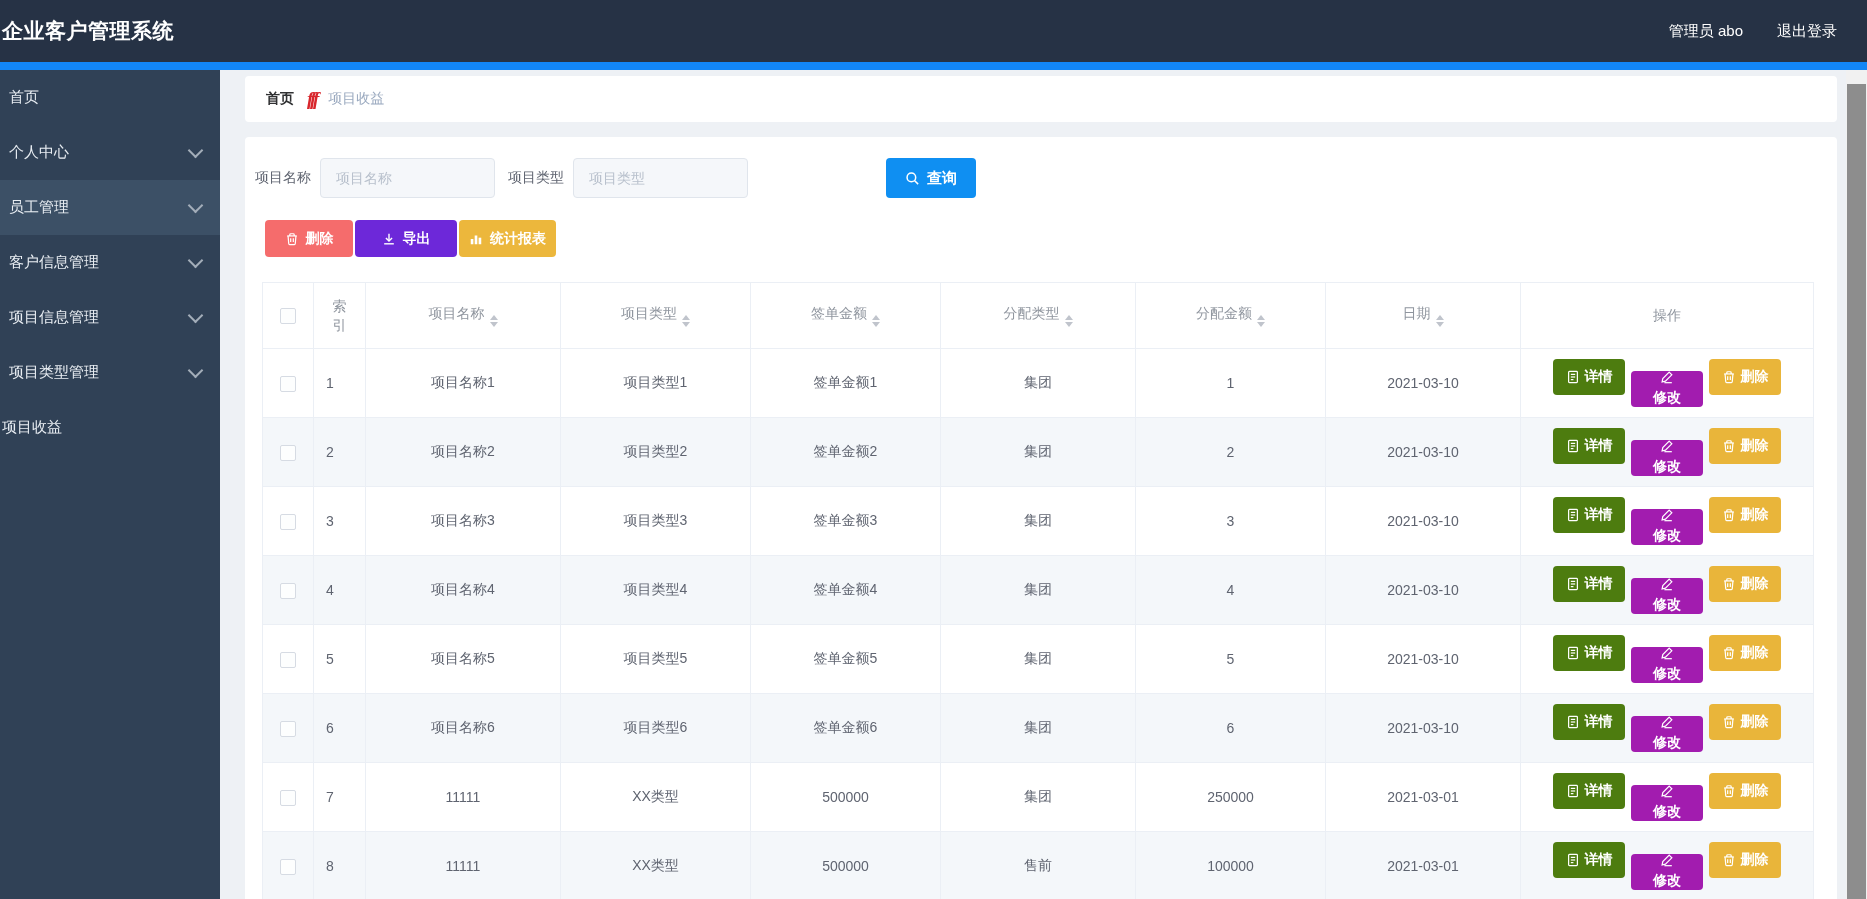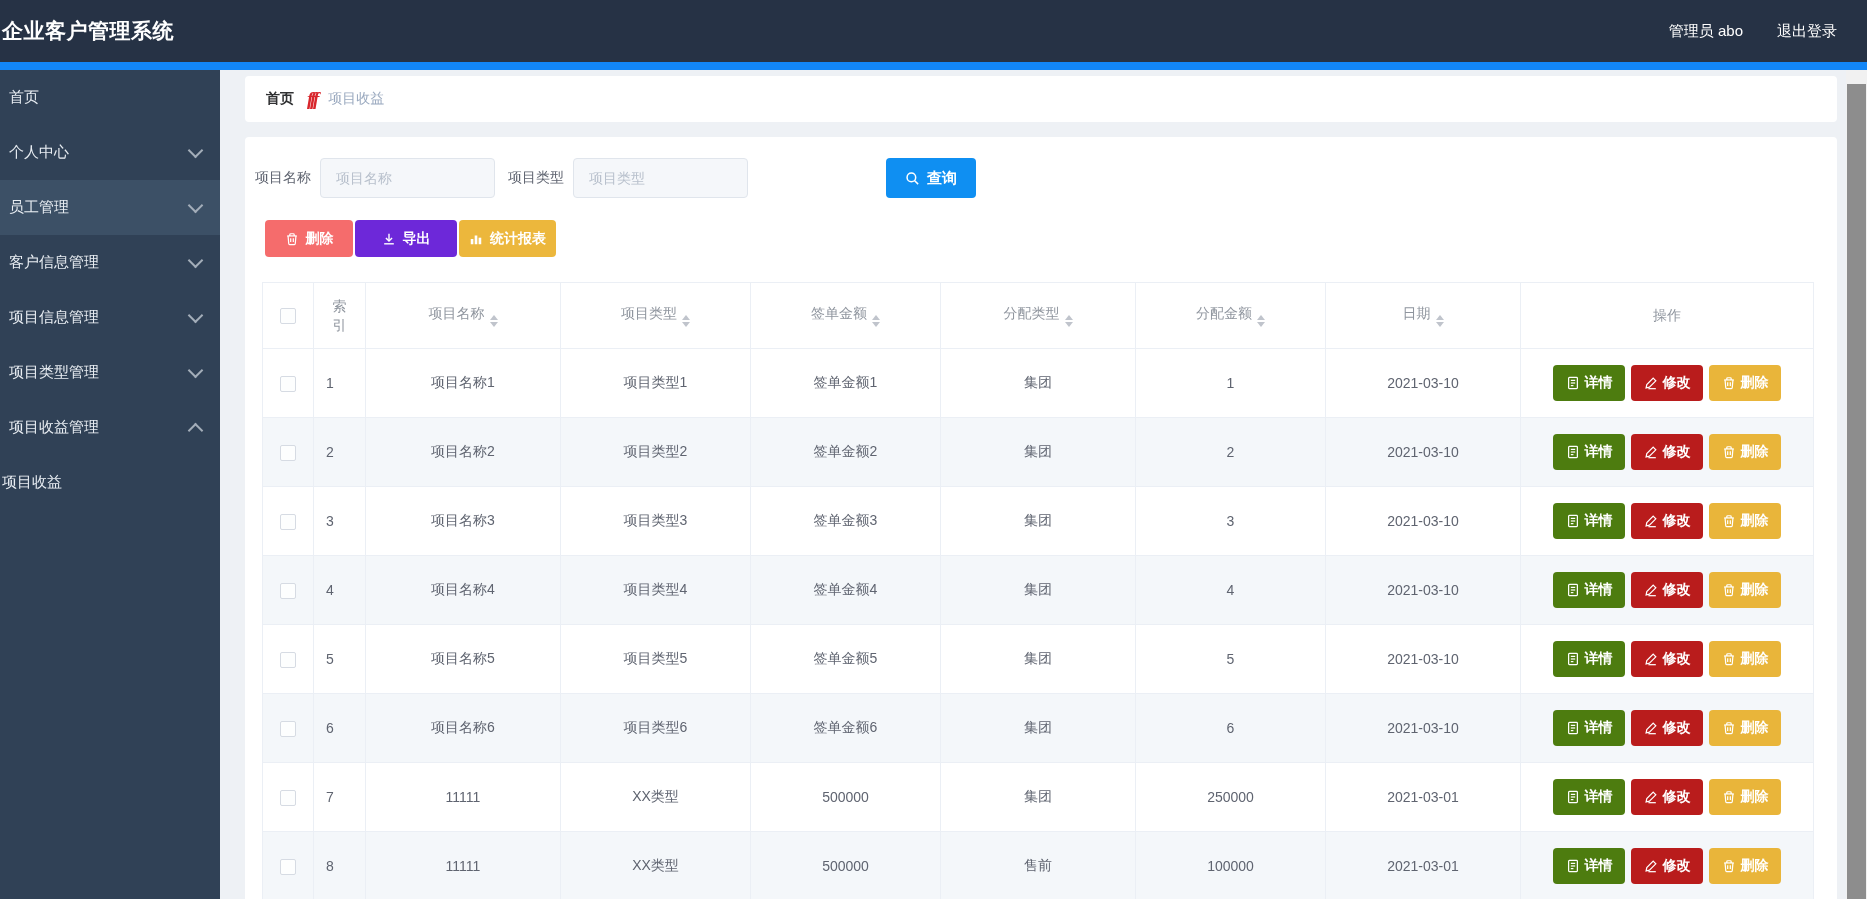--- a/index.html
+++ b/index.html
@@ -62,21 +62,21 @@
   .th-index{display:inline-block;width:16px;line-height:19px;word-break:break-all;text-align:center;}
   .checkbox{width:14px;height:14px;border:1px solid #d6dbe3;border-radius:2px;background:#fdfefe;
     display:inline-block;vertical-align:middle;cursor:pointer;}
   .sort{display:inline-flex;flex-direction:column;gap:2px;margin-left:5px;vertical-align:-2px;cursor:pointer;}
   .sort i{display:block;width:0;height:0;border-left:4px solid transparent;border-right:4px solid transparent;}
   .sort .s-up{border-bottom:5px solid #c0c4cc;}
   .sort .s-down{border-top:5px solid #c0c4cc;}
   .act-btn{height:36px;width:72px;border:none;border-radius:4px;color:#fff;font-size:14px;font-weight:bold;
     display:inline-flex;align-items:center;justify-content:center;gap:5px;cursor:pointer;margin:0 3px;}
   .act-detail{background:#4d7c0f;}
-  .act-edit{background:#b91c1c;}
+  .act-edit{background:#a21caf;flex-direction:column;}
   .act-del{background:#e9b53a;}
   
   .scrollbar{position:absolute;top:70px;right:0;width:21px;height:829px;background:#f1f1f1;}
   .scroll-thumb{position:absolute;top:14px;left:1px;width:19px;height:815px;background:#8d8d8d;}
 </style>
 </head>
 <body>
 
 <div class="navbar">
   <div class="navbar-title">企业客户管理系统</div>
@@ -103,24 +103,20 @@
       <span>客户信息管理</span>
       <span class="chev"></span>
     </div>
     <div class="menu-item">
       <span>项目信息管理</span>
       <span class="chev"></span>
     </div>
     <div class="menu-item">
       <span>项目类型管理</span>
       <span class="chev"></span>
-    </div>
-    <div class="menu-item">
-      <span>项目收益管理</span>
-      <span class="chev up"></span>
     </div>
     <div class="menu-item sub">
       <span>项目收益</span>
     </div>
   </div>
 
 <div class="content">
 
   <div class="breadcrumb">
     <span class="bc-home">首页</span>

